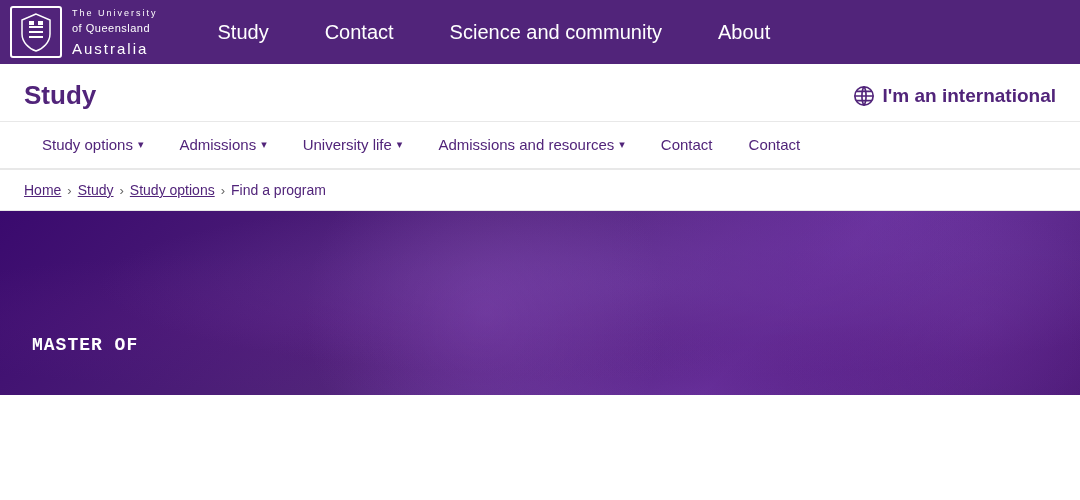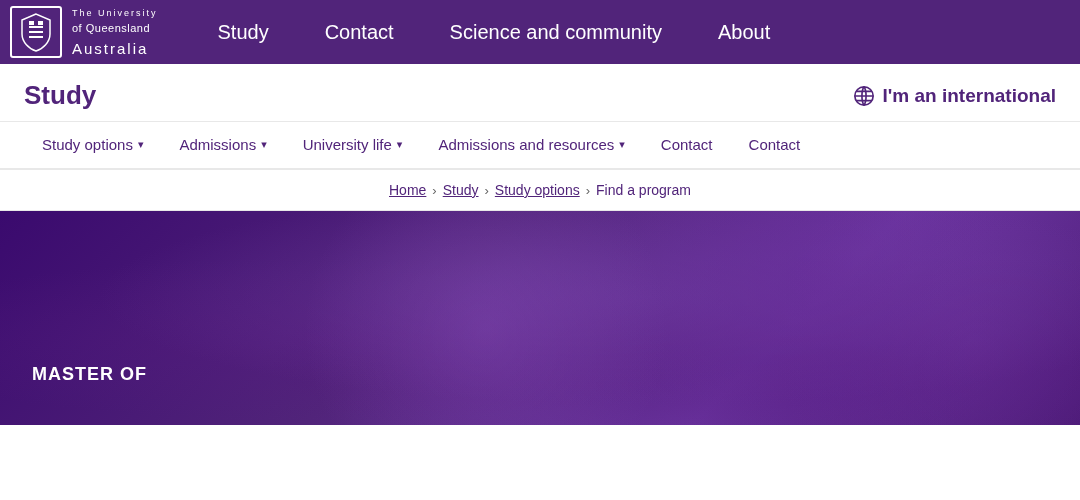--- a/index.html
+++ b/index.html
@@ -120,45 +120,45 @@
     }
 
     
     .breadcrumb {
       background: white;
       padding: 12px 24px;
       display: flex;
       align-items: center;
       gap: 6px;
       border-bottom: 1px solid #e8e8e8;
-      justify-content: center;
     }
     .breadcrumb a {
       color: #51247a;
       text-decoration: underline;
       font-size: 14px;
     }
     .breadcrumb .sep {
       color: #666;
       font-size: 13px;
     }
     .breadcrumb .crumb-current {
       color: #51247a;
       font-size: 14px;
     }
 
     
     .hero-banner {
       background: linear-gradient(135deg, #3a0a6e 0%, #51247a 40%, #6b35a0 70%, #4a1a75 100%);
-      height: 214px;
+      height: 184px;
       display: flex;
       align-items: flex-end;
       padding: 0 32px 36px 32px;
       position: relative;
       overflow: hidden;
+      font-family: Liberation Mono, monospace;
     }
     .hero-banner::before {
       content: '';
       position: absolute;
       inset: 0;
       background: 
         radial-gradient(ellipse at 60% 40%, rgba(110, 60, 160, 0.6) 0%, transparent 60%),
         radial-gradient(ellipse at 80% 70%, rgba(80, 20, 120, 0.5) 0%, transparent 50%),
         radial-gradient(ellipse at 30% 60%, rgba(90, 30, 130, 0.4) 0%, transparent 45%);
     }

